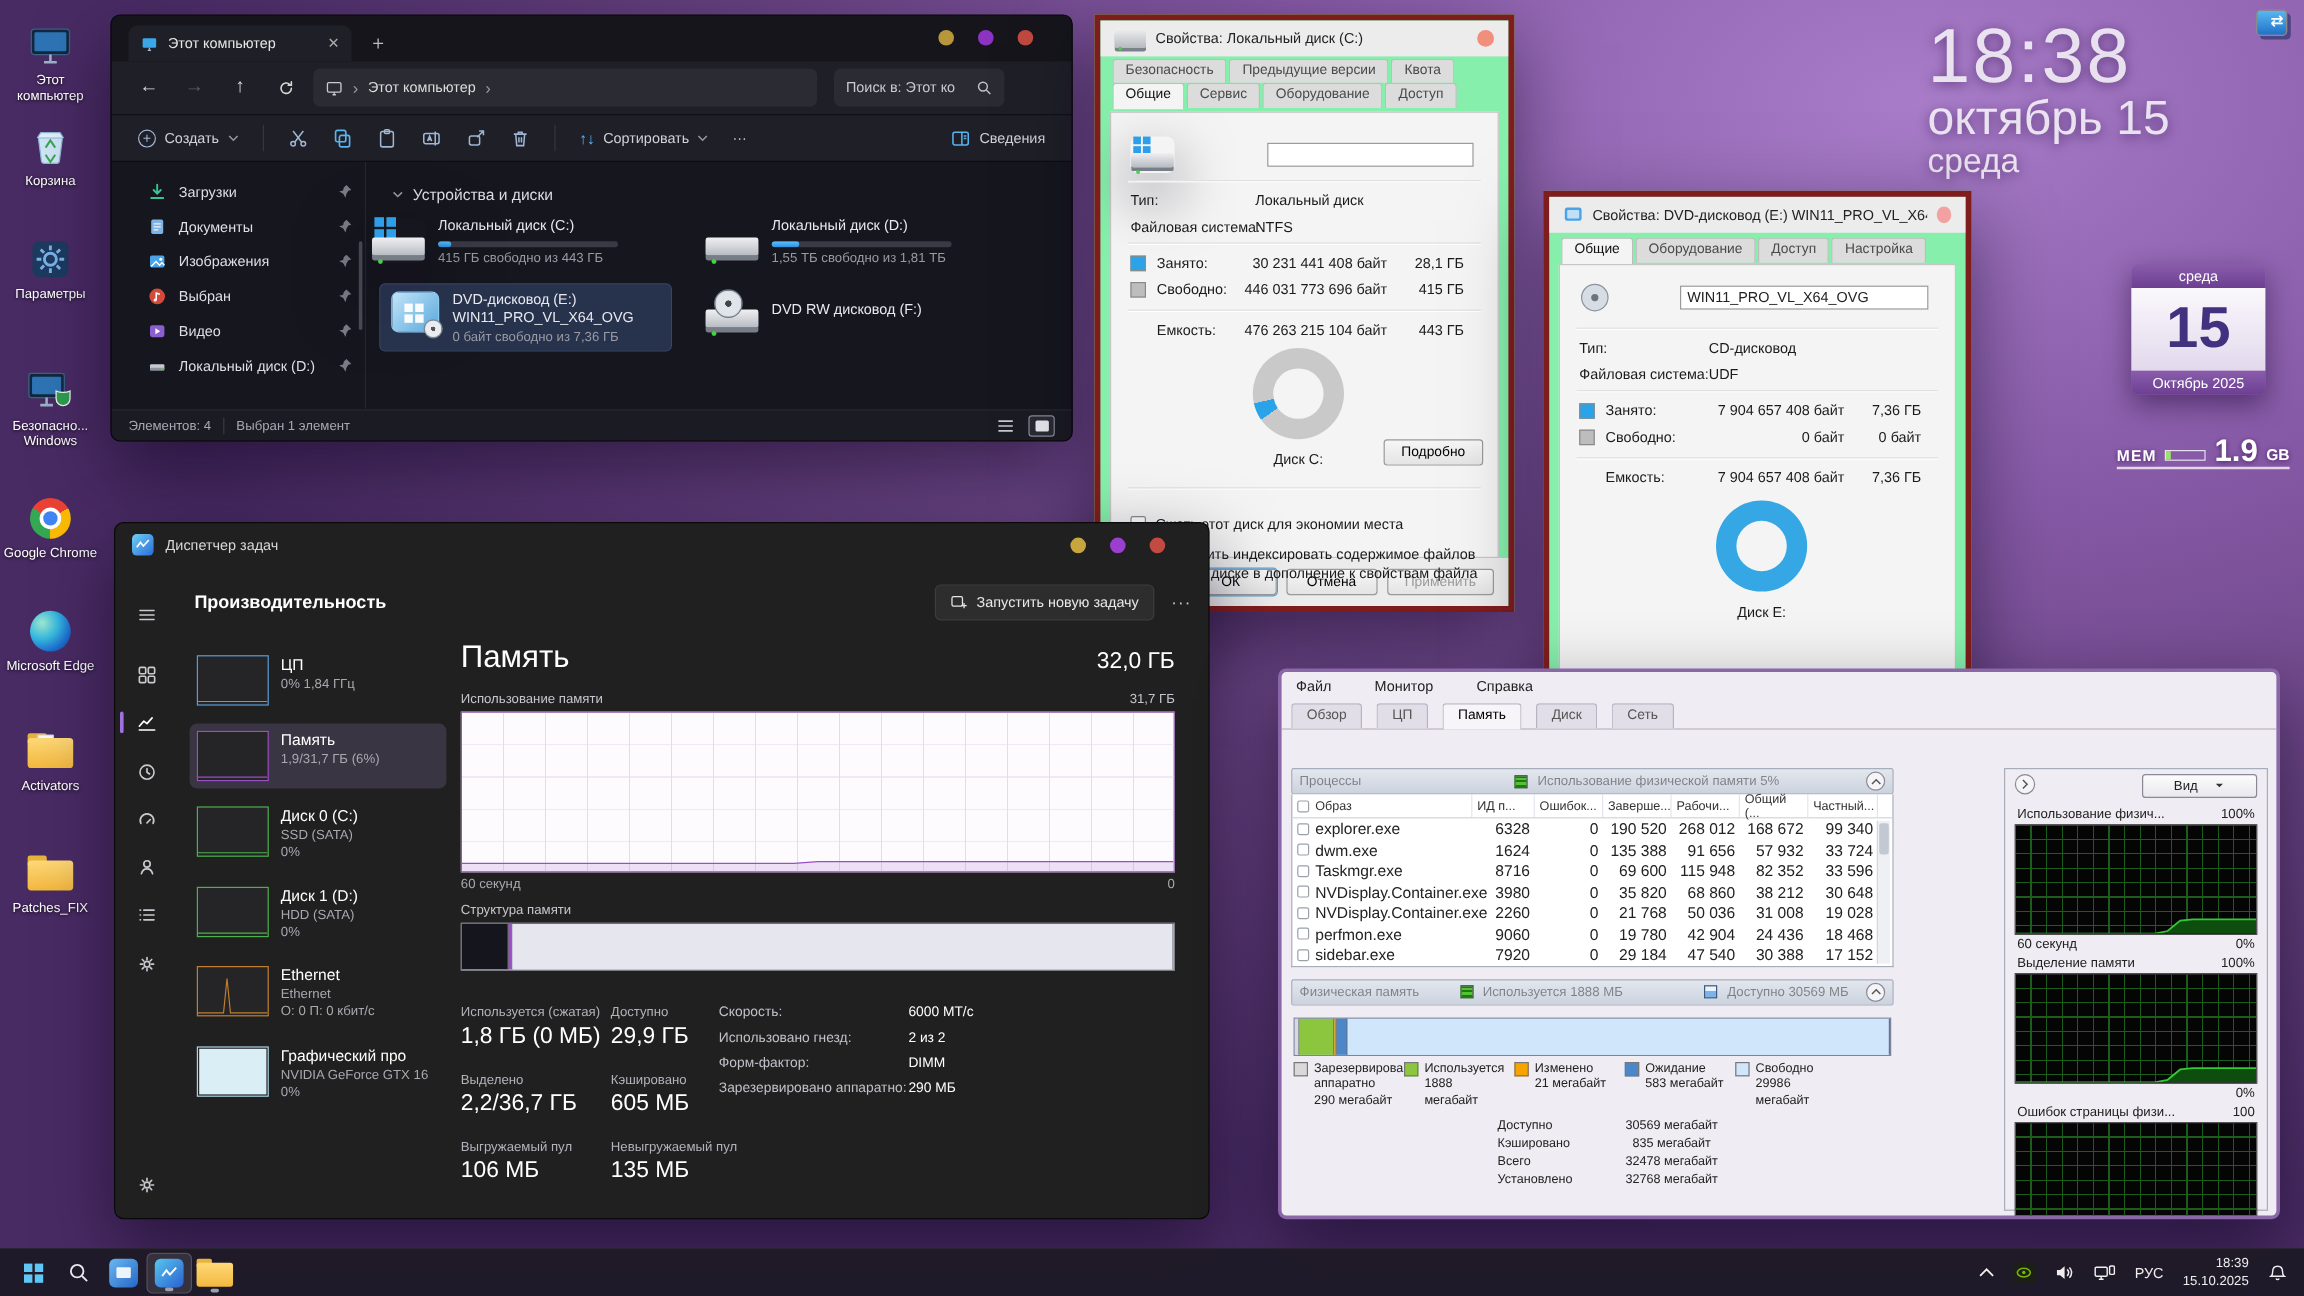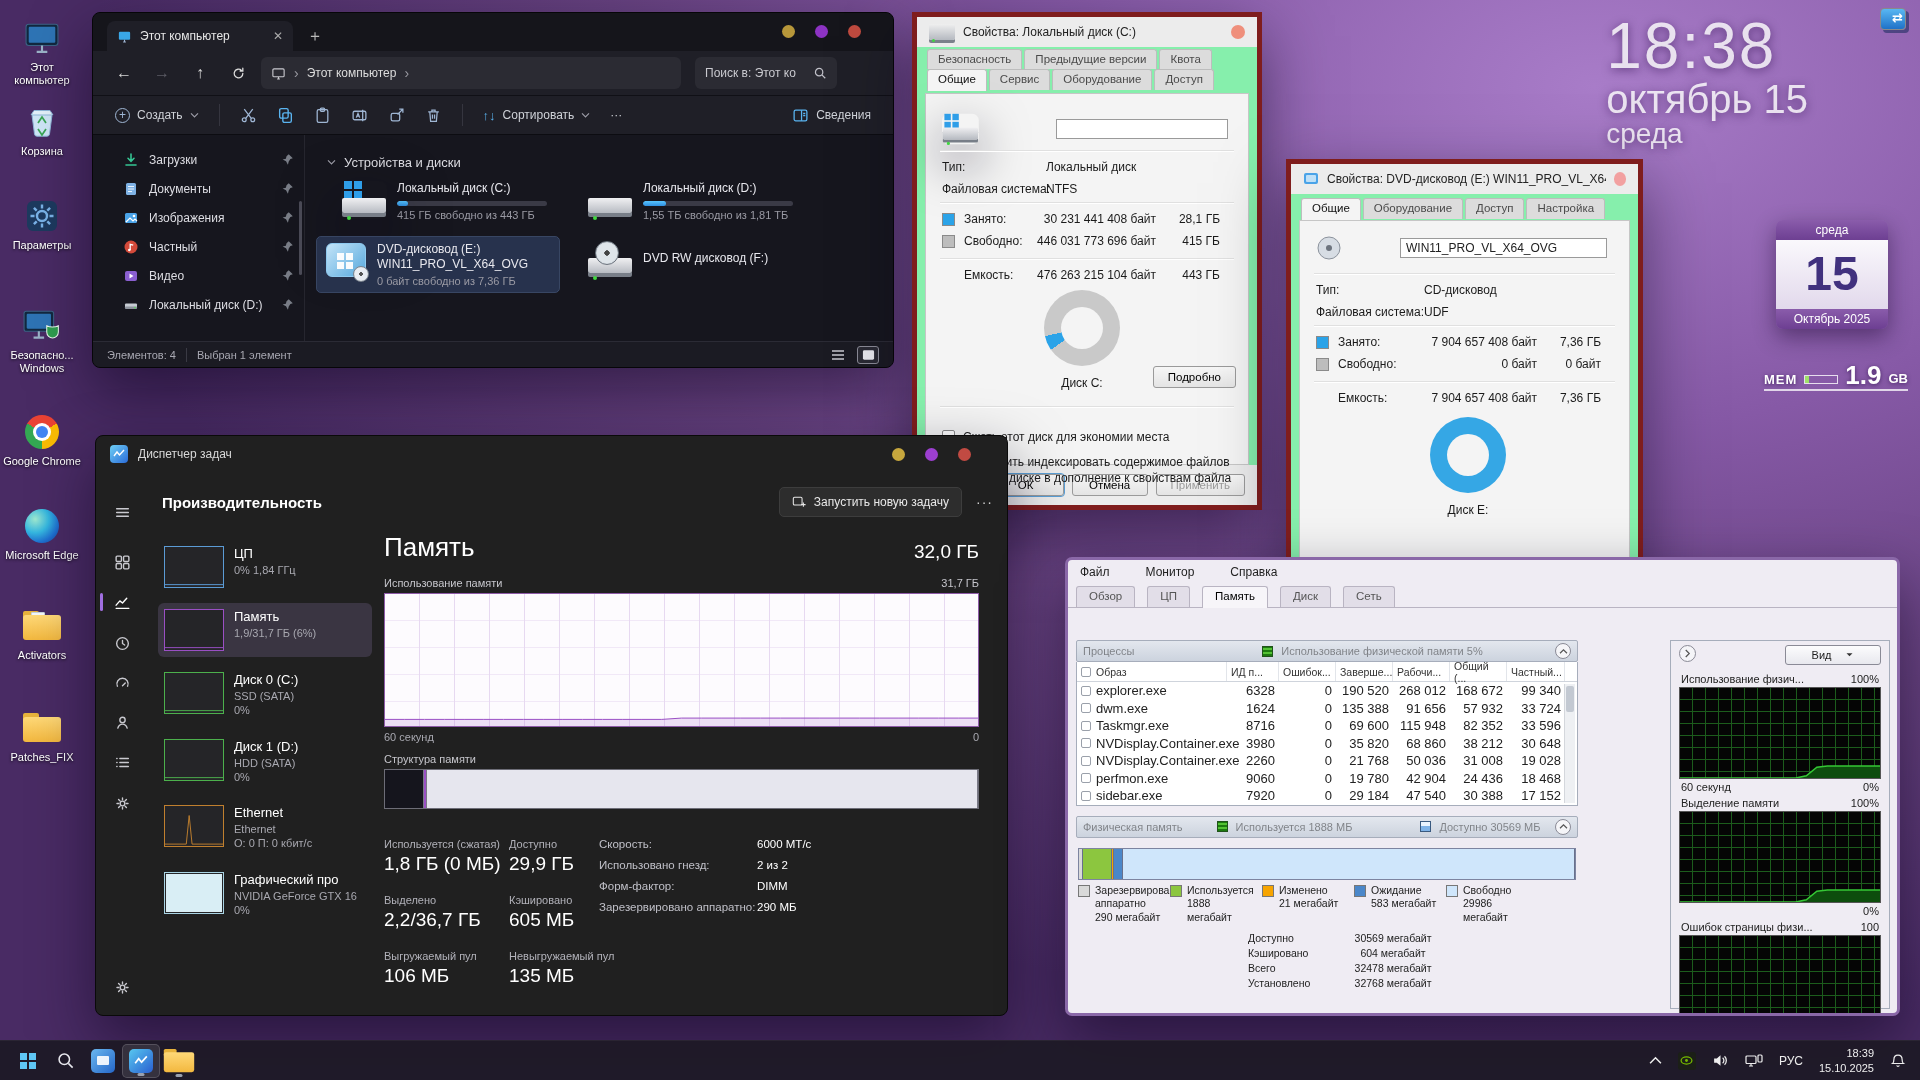--- a/index.html
+++ b/index.html
@@ -475,21 +475,21 @@
             </svg>
           </div>
           <div class="ex-item">
     <span>
               <svg width="16" height="16" viewBox="0 0 16 16">
                 <circle cx="8" cy="8" r="6.5" fill="#d44a3a"></circle>
                 <path d="M7.2 11V5.3l3 .9" stroke="#fff" stroke-width="1.3" fill="none"></path>
                 <circle cx="6.3" cy="11" r="1.3" fill="#fff"></circle>
               </svg>
             </span>
-    <span>Частный</span>
+    <span>Выбран</span>
             <svg class="pin" width="13" height="13" viewBox="0 0 16 16">
               <path d="M9.5 1.5l5 5-3 .8-2 3.2-1 4-2.3-4.2L2 8l4-1 .8-3z" fill="#9aa0aa"></path>
             </svg>
           </div>
           <div class="ex-item">
     <span>
               <svg width="16" height="16" viewBox="0 0 16 16">
                 <rect x="2" y="3" width="12" height="10" rx="2" fill="#8a5fd0"></rect>
                 <path d="M6.5 5.5v5l4-2.5z" fill="#fff"></path>
               </svg>
@@ -515,21 +515,21 @@
         </div>
       <span class="ex-scrollbar"></span>
     </div>
     <div class="ex-main">
       <div class="ex-sect">
         <svg class="chev" viewBox="0 0 10 8">
             <path d="M1 1.5l4 4 4-4" stroke="currentColor" stroke-width="1.4" fill="none"></path>
           </svg>
         <span>Устройства и диски</span>
       </div>
-      <div class="tile" style="left:36px;top:46px">
+      <div class="tile" style="left:4px;top:46px">
         <span class="hdd win">
             <span class="wlogo"></span>
             <span class="box"></span>
             <span class="led"></span>
           </span>
         <span>
           <div class="nm">Локальный диск (C:)</div>
           <div class="bar">
               <i id="bar-c" style="width: 7%;"></i>
             </div>
@@ -1224,21 +1224,21 @@
     <span>Свободно<br>29986 мегабайт</span>
         </span>
       </div>
     <div class="rm-sum" id="rm-summary">
         <div class="srow">
           <span class="k">Доступно</span>
           <span class="v">30569 мегабайт</span>
         </div>
         <div class="srow">
           <span class="k">Кэшировано</span>
-          <span class="v">604 мегабайт</span>
+          <span class="v">835 мегабайт</span>
         </div>
         <div class="srow">
           <span class="k">Всего</span>
           <span class="v">32478 мегабайт</span>
         </div>
         <div class="srow">
           <span class="k">Установлено</span>
           <span class="v">32768 мегабайт</span>
         </div>
       </div>

